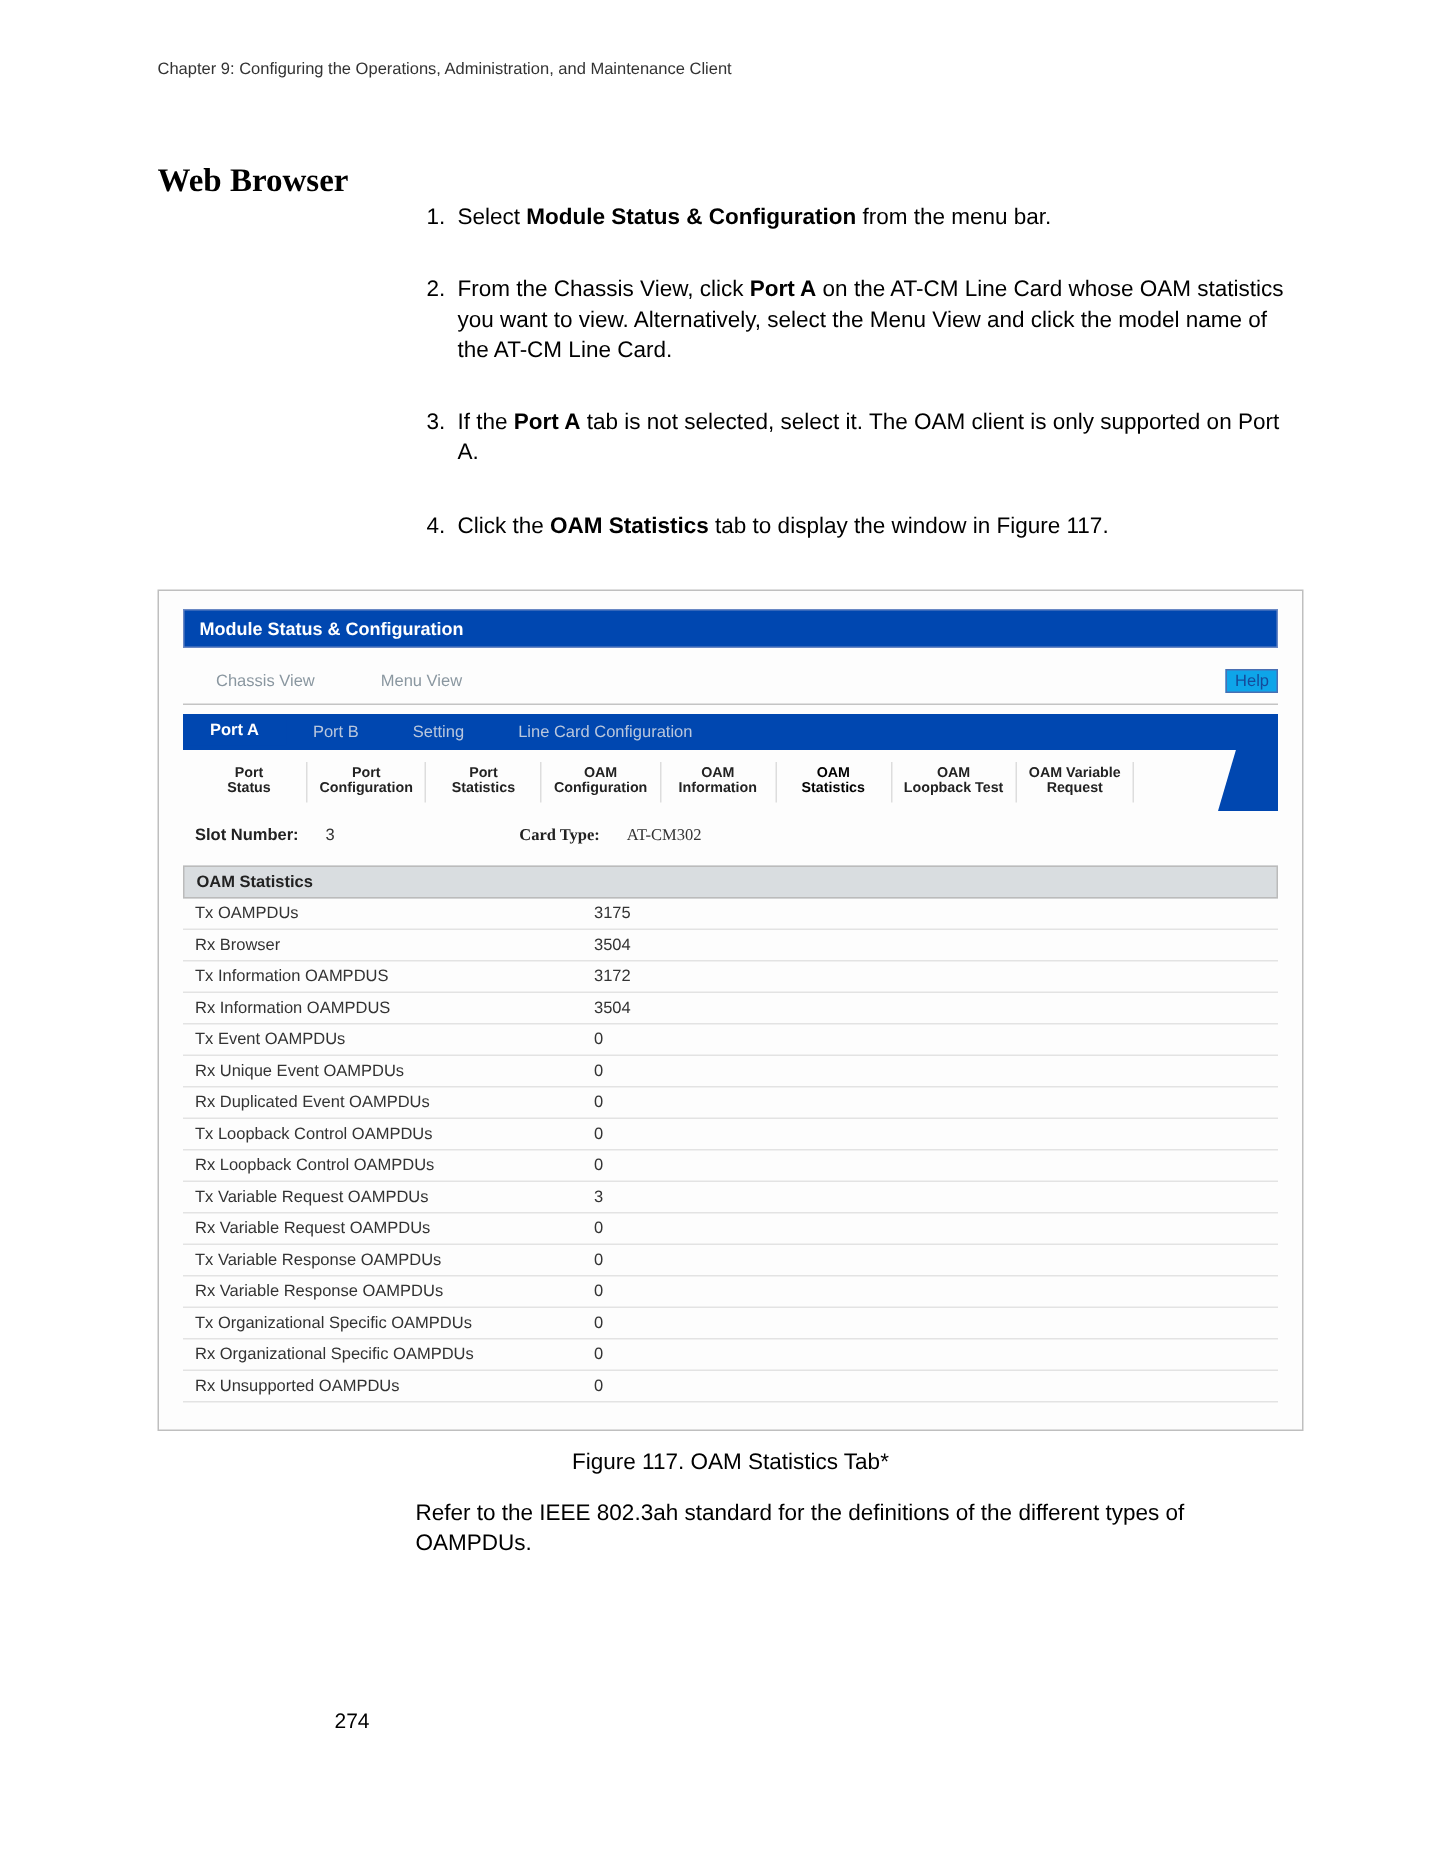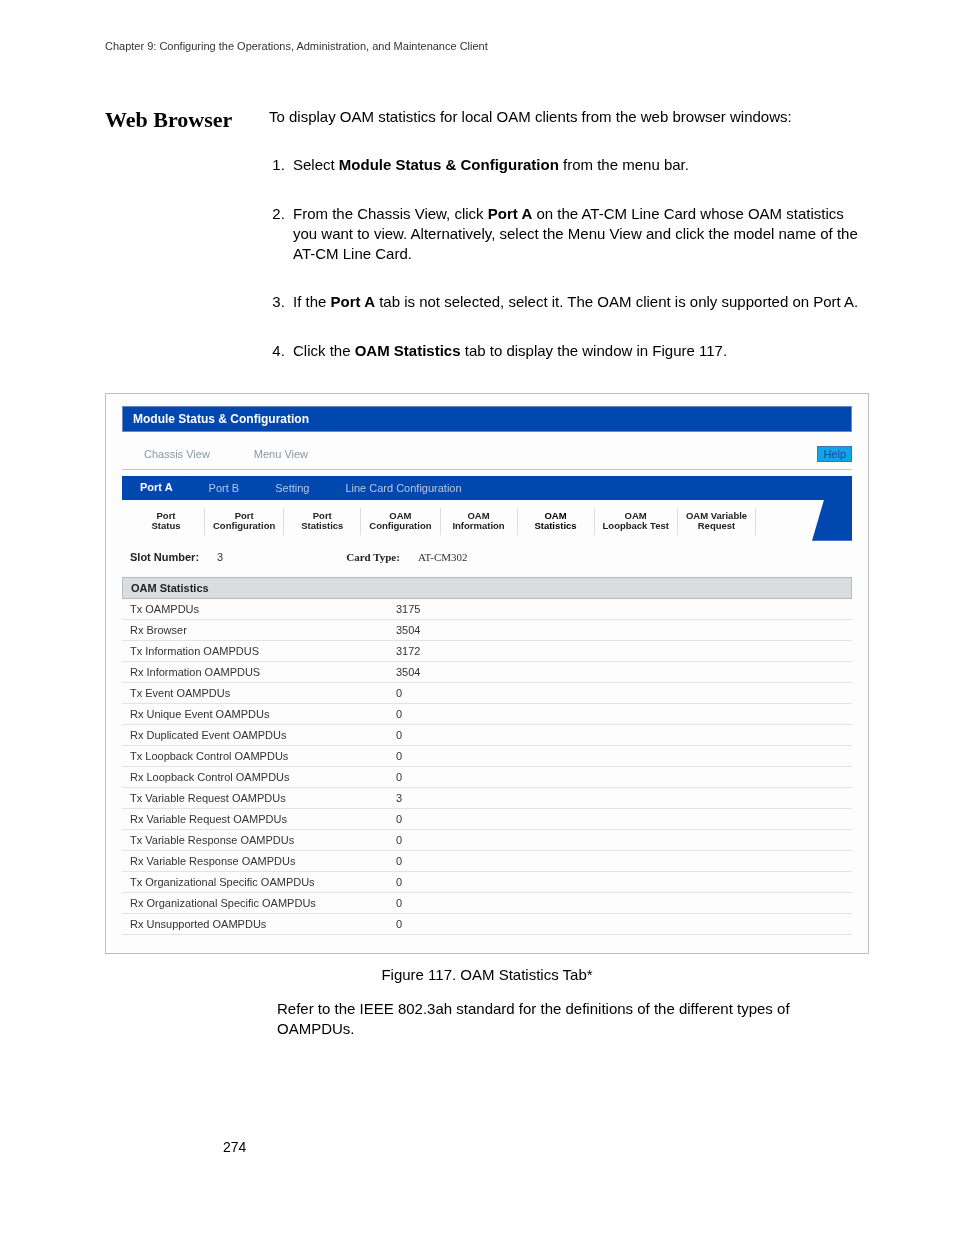--- a/index.html
+++ b/index.html
@@ -12,21 +12,21 @@
     width: 954px;
     box-sizing: border-box;
   }
   .chapter-header {
     font-size: 11px;
     color: #333;
     margin-bottom: 55px;
   }
   .section {
     display: flex;
-    gap: 24px;
+    gap: 36px;
     margin-bottom: 18px;
   }
   .section-title {
     font-family: "Times New Roman", serif;
     font-size: 22px;
     font-weight: bold;
     min-width: 140px;
     padding-top: 0;
   }
   .section-body {
@@ -186,21 +186,20 @@
 </style>
 </head>
 <body>
 <div class="page-wrap">
 
 <div class="chapter-header">Chapter 9: Configuring the Operations, Administration, and Maintenance Client</div>
 
 <div class="section">
   <div class="section-title">Web Browser</div>
   <div class="section-body">
-    <p>To display OAM statistics for local OAM clients from the web browser windows:</p>
     <ol>
       <li><span>Select </span><b>Module Status &amp; Configuration</b><span> from the menu bar.</span></li>
       <li><span>From the Chassis View, click </span><b>Port A</b><span> on the AT-CM Line Card whose OAM statistics you want to view. Alternatively, select the Menu View and click the model name of the AT-CM Line Card.</span></li>
       <li><span>If the </span><b>Port A</b><span> tab is not selected, select it. The OAM client is only supported on Port A.</span></li>
       <li><span>Click the </span><b>OAM Statistics</b><span> tab to display the window in Figure 117.</span></li>
     </ol>
   </div>
 </div>
 
 <div class="screenshot-frame">

